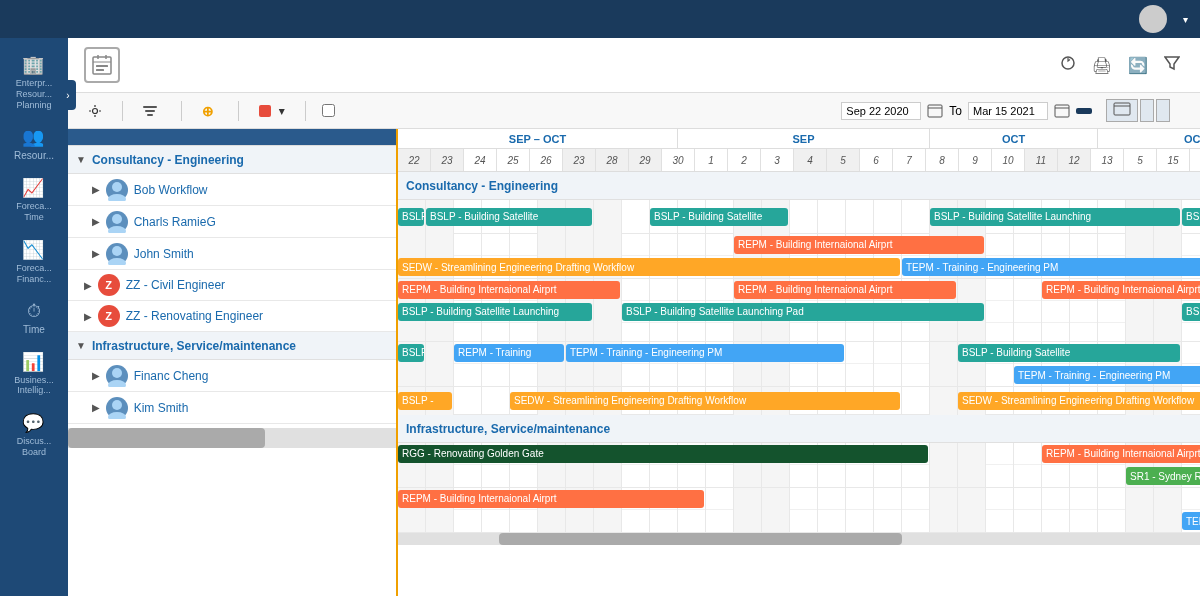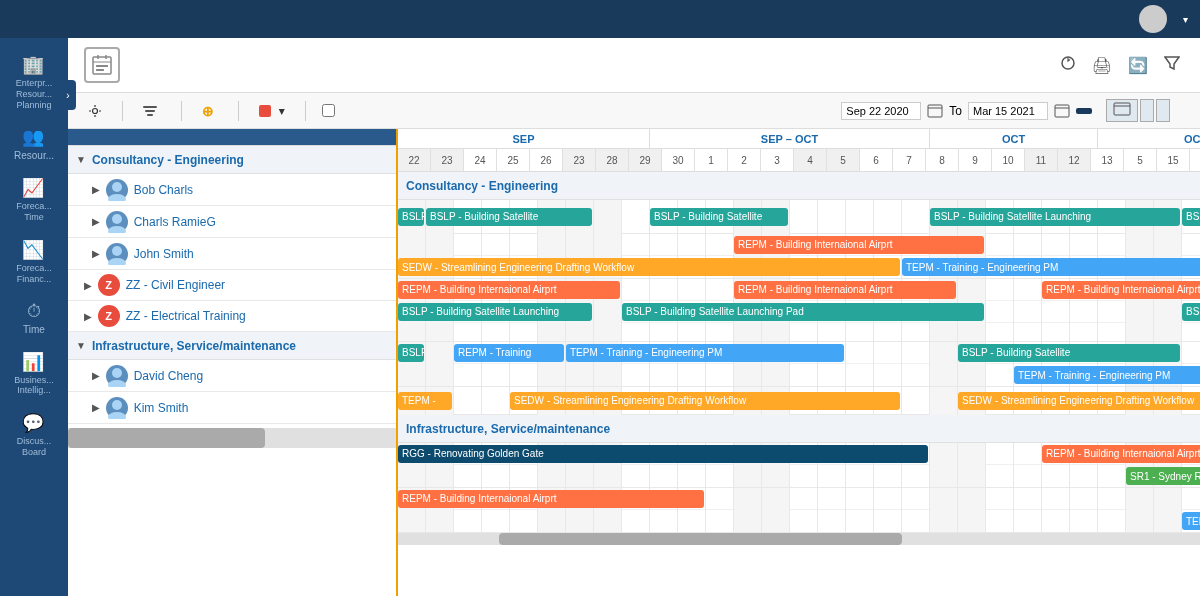--- a/index.html
+++ b/index.html
@@ -121,20 +121,21 @@
     
     .cal-header { position: sticky; top: 0; z-index: 10; background: #fff; border-bottom: 1px solid #ddd; }
     .cal-months { display: flex; height: 20px; border-bottom: 1px solid #ddd; }
     .cal-month { text-align: center; font-size: 11px; font-weight: bold; color: #1a6aad; border-right: 1px solid #ddd; display: flex; align-items: center; justify-content: center; }
     .cal-days { display: flex; height: 22px; }
     .cal-day {
       width: 33px; min-width: 28px; text-align: left;
       font-size: 10px; border-right: 1px solid #e0e0e0;
       display: flex; align-items: center; justify-content: center;
       color: #555;
+      font-style: italic;
     }
     .cal-day.weekend { background: #f0f0f0; }
 
     
     .day-cell {
       width: 28px; min-width: 28px; height: 100%;
       border-right: 1px solid #e8e8e8; flex-shrink: 0;
     }
     .day-cell.weekend { background: #f5f5f5; }
 
@@ -308,21 +309,21 @@
         </div>
 
         <div class="team-member-row">
           <span class="expand-btn">▶</span>
           <div class="member-avatar" style="background:#5c8fbd;">
             <svg width="22" height="22" viewBox="0 0 22 22">
                 <circle cx="11" cy="8" r="5" fill="#aad4f5"></circle>
                 <ellipse cx="11" cy="20" rx="9" ry="5" fill="#aad4f5"></ellipse>
               </svg>
           </div>
-          <span class="member-name">Bob Charls</span>
+          <span class="member-name">Bob Workflow</span>
         </div>
 
         <div class="team-member-row" style="padding-top:2px;padding-bottom:2px;">
           <span class="expand-btn">▶</span>
           <div class="member-avatar" style="background:#5c8fbd;">
             <svg width="22" height="22" viewBox="0 0 22 22">
                 <circle cx="11" cy="8" r="5" fill="#aad4f5"></circle>
                 <ellipse cx="11" cy="20" rx="9" ry="5" fill="#aad4f5"></ellipse>
               </svg>
           </div>
@@ -342,37 +343,37 @@
 
         <div class="team-resource-row">
           <span class="expand-btn">▶</span>
           <div class="resource-avatar" style="background:#e74c3c;">Z</div>
           <span class="resource-name">ZZ - Civil Engineer</span>
         </div>
 
         <div class="team-resource-row">
           <span class="expand-btn">▶</span>
           <div class="resource-avatar" style="background:#e74c3c;">Z</div>
-          <span class="resource-name">ZZ - Electrical Training</span>
+          <span class="resource-name">ZZ - Renovating Engineer</span>
         </div>
 
         <div class="team-group-header">
           <span class="collapse-btn">▼</span>
           <span class="group-name">Infrastructure, Service/maintenance</span>
         </div>
 
         <div class="team-member-row">
           <span class="expand-btn">▶</span>
           <div class="member-avatar" style="background:#5c8fbd;">
             <svg width="22" height="22" viewBox="0 0 22 22">
                 <circle cx="11" cy="8" r="5" fill="#aad4f5"></circle>
                 <ellipse cx="11" cy="20" rx="9" ry="5" fill="#aad4f5"></ellipse>
               </svg>
           </div>
-          <span class="member-name">David Cheng</span>
+          <span class="member-name">Financ Cheng</span>
         </div>
 
         <div class="team-member-row">
           <span class="expand-btn">▶</span>
           <div class="member-avatar" style="background:#5c8fbd;">
             <svg width="22" height="22" viewBox="0 0 22 22">
                 <circle cx="11" cy="8" r="5" fill="#aad4f5"></circle>
                 <ellipse cx="11" cy="20" rx="9" ry="5" fill="#aad4f5"></ellipse>
               </svg>
           </div>
@@ -383,22 +384,22 @@
           <div style="position:absolute;left:0;top:0;bottom:0;width:60%;background:#aaa;border-radius:4px;"></div>
         </div>
       </div>
     </div>
 
     <div id="chart-panel">
       <div id="chart-inner" style="width:1008px;">
 
         <div class="cal-header">
           <div class="cal-months">
+            <div class="cal-month" style="width:280px;color:#1a6aad;font-weight:bold;font-size:11px;">SEP – OCT</div>
             <div class="cal-month" style="width:252px;color:#1a6aad;font-weight:bold;font-size:11px;">SEP</div>
-            <div class="cal-month" style="width:280px;color:#1a6aad;font-weight:bold;font-size:11px;">SEP – OCT</div>
             <div class="cal-month" style="width:168px;color:#1a6aad;font-weight:bold;font-size:11px;">OCT</div>
             <div class="cal-month" style="width:196px;color:#1a6aad;font-weight:bold;font-size:11px;">OCT</div>
 
           </div>
           <div class="cal-days" id="cal-days-row">
               <div class="cal-day weekend">22</div>
               <div class="cal-day weekend">23</div>
               <div class="cal-day">24</div>
               <div class="cal-day">25</div>
               <div class="cal-day">26</div>
@@ -747,21 +748,21 @@
                 <div class="day-cell weekend"></div>
                 <div class="day-cell"></div>
                 <div class="day-cell"></div>
                 <div class="day-cell"></div>
                 <div class="day-cell"></div>
                 <div class="day-cell"></div>
                 <div class="day-cell weekend"></div>
                 <div class="day-cell weekend"></div>
                 <div class="day-cell"></div>
               </div>
-              <div class="gantt-bar" style="left: 0px; width: 54px; background: rgb(255, 167, 38);">TEPM -</div>
+              <div class="gantt-bar" style="left: 0px; width: 54px; background: rgb(255, 167, 38);">BSLP -</div>
               <div class="gantt-bar" style="left: 112px; width: 390px; background: rgb(255, 167, 38);">SEDW - Streamlining Engineering Drafting Workflow</div>
               <div class="gantt-bar" style="left: 560px; width: 362px; background: rgb(255, 167, 38);">SEDW - Streamlining Engineering Drafting Workflow</div>
             </div>
             <div style="height: 28px; background: rgb(240, 244, 248); border-bottom: 1px solid rgb(224, 224, 224); display: flex; align-items: center; padding-left: 8px;">
               <span style="color: rgb(26, 106, 173); font-weight: 600; font-size: 12px;">Infrastructure, Service/maintenance</span>
             </div>
             <div style="border-bottom: 1px solid rgb(232, 232, 232);">
               <div style="position: relative; height: 22px; border-bottom: 1px solid rgb(240, 240, 240);">
                 <div style="display: flex; height: 22px; width: 1008px; position: absolute; top: 0px; left: 0px;">
                   <div class="day-cell weekend"></div>
@@ -787,21 +788,21 @@
                   <div class="day-cell weekend"></div>
                   <div class="day-cell"></div>
                   <div class="day-cell"></div>
                   <div class="day-cell"></div>
                   <div class="day-cell"></div>
                   <div class="day-cell"></div>
                   <div class="day-cell weekend"></div>
                   <div class="day-cell weekend"></div>
                   <div class="day-cell"></div>
                 </div>
-                <div class="gantt-bar" style="left: 0px; width: 530px; background: #0c4a6e;">RGG - Renovating Golden Gate</div>
+                <div class="gantt-bar" style="left: 0px; width: 530px; background: #14532d;">RGG - Renovating Golden Gate</div>
                 <div class="gantt-bar" style="left: 644px; width: 222px; background: rgb(255, 112, 67);">REPM - Building Internaional Airprt</div>
               </div>
               <div style="position: relative; height: 22px; border-bottom: none;">
                 <div style="display: flex; height: 22px; width: 1008px; position: absolute; top: 0px; left: 0px;">
                   <div class="day-cell weekend"></div>
                   <div class="day-cell weekend"></div>
                   <div class="day-cell"></div>
                   <div class="day-cell"></div>
                   <div class="day-cell"></div>
                   <div class="day-cell weekend"></div>

